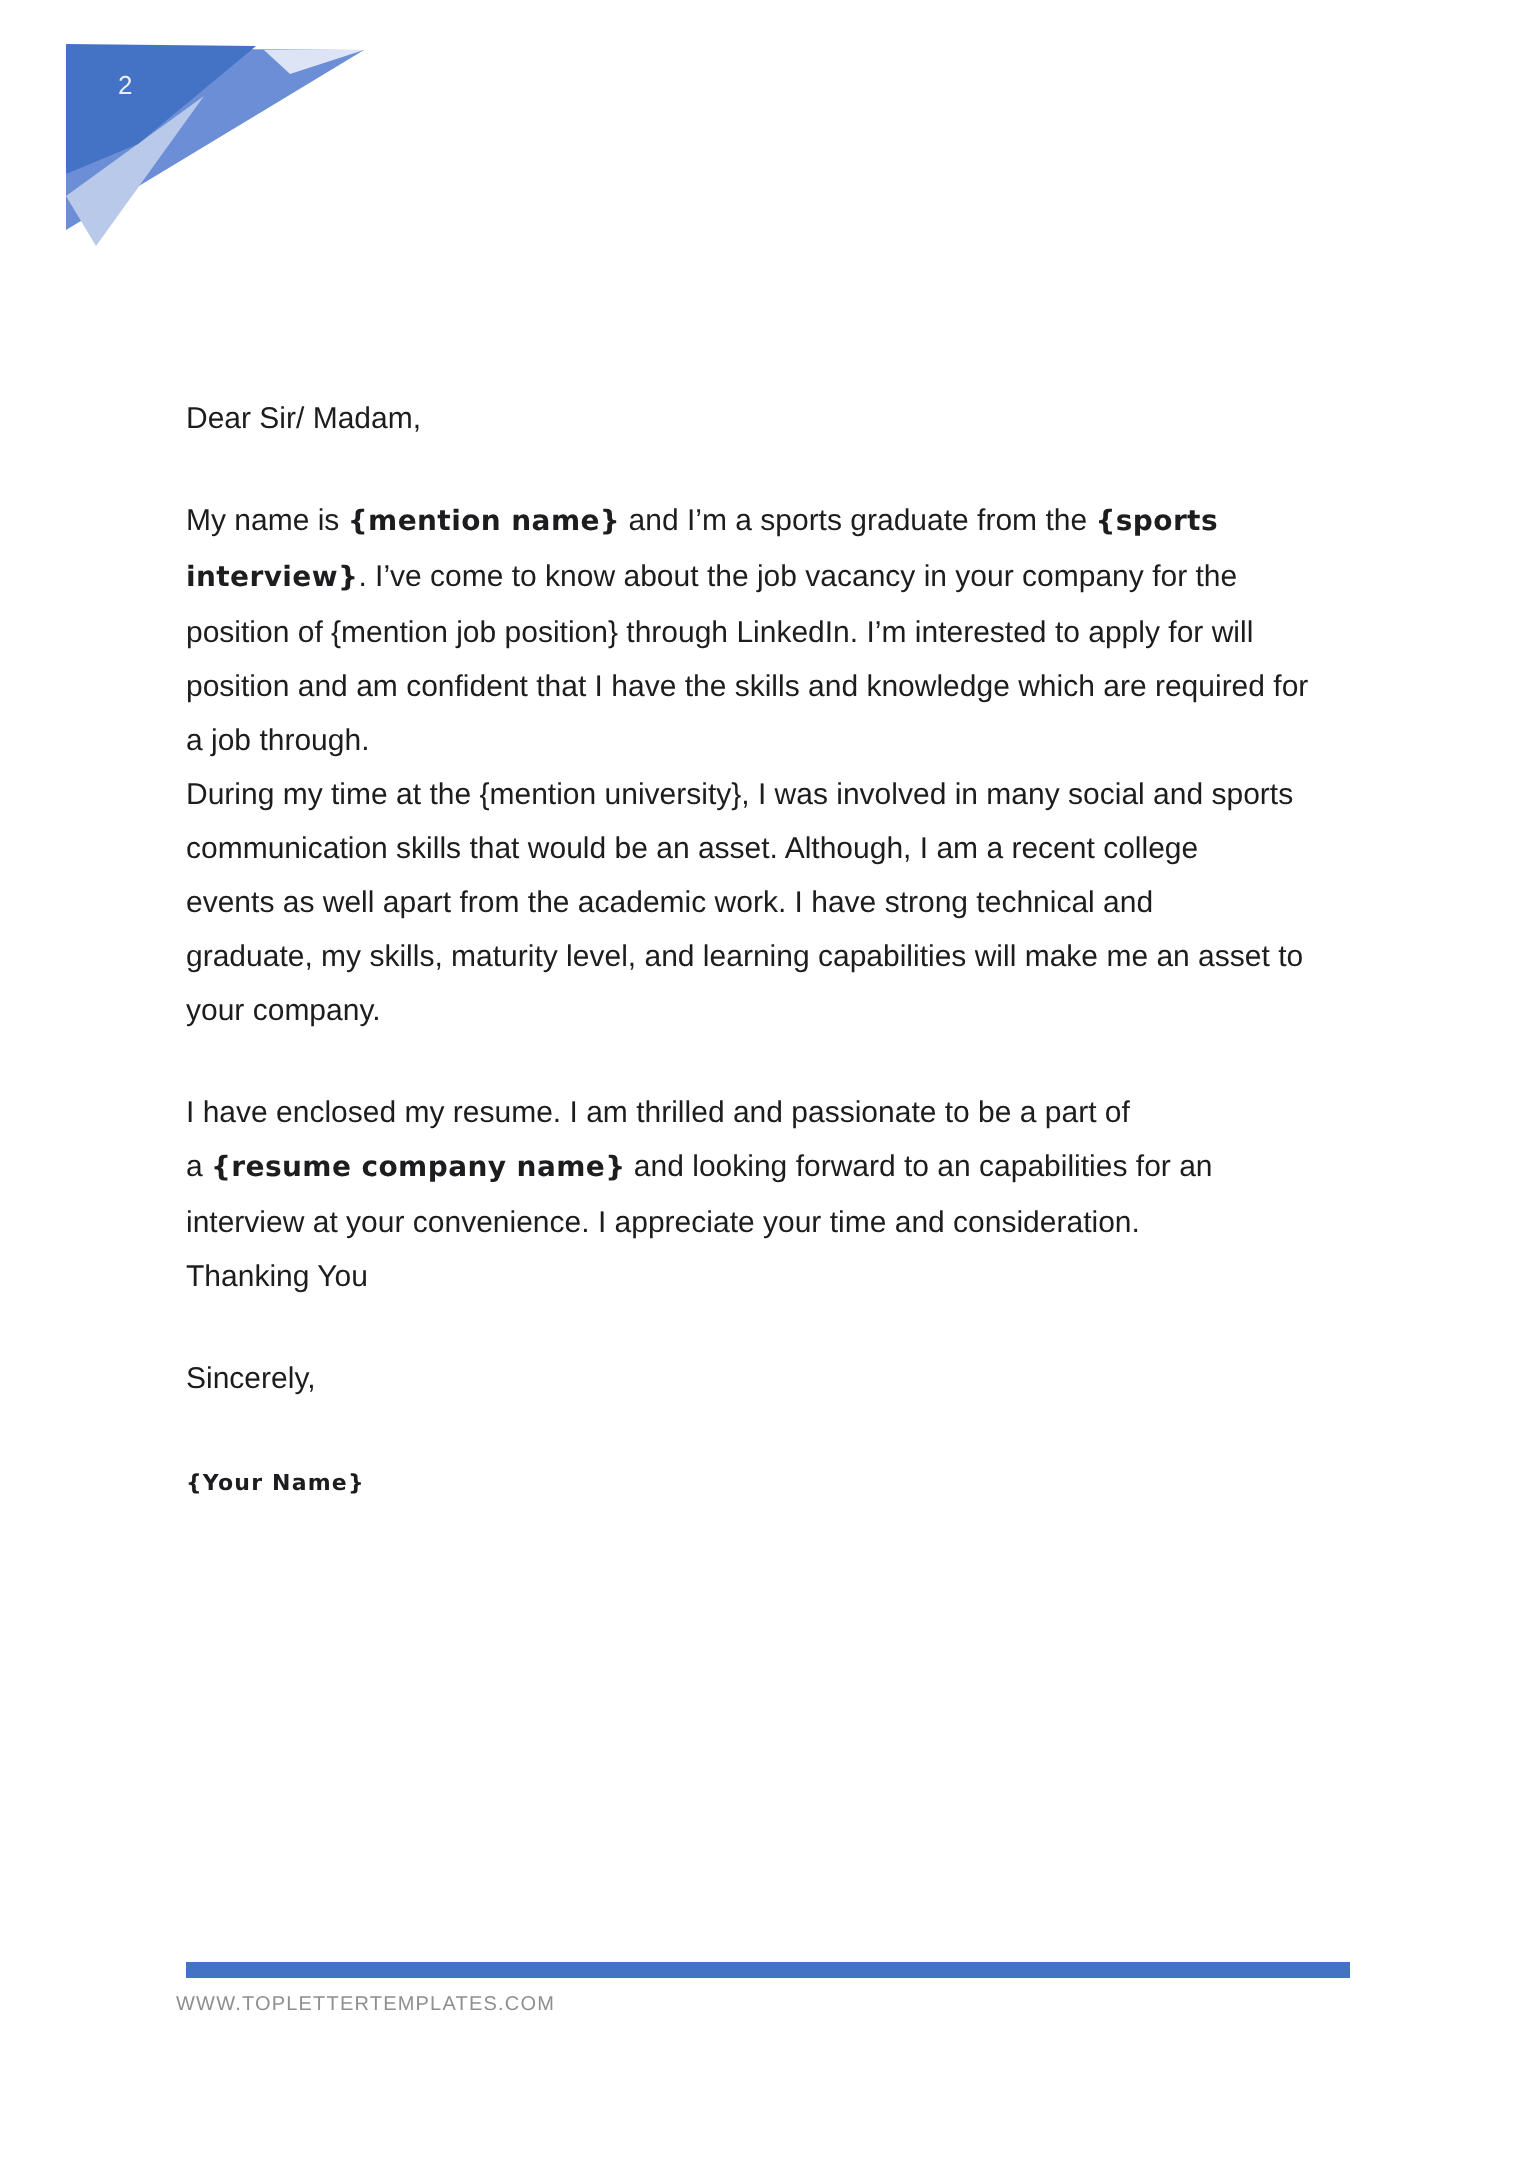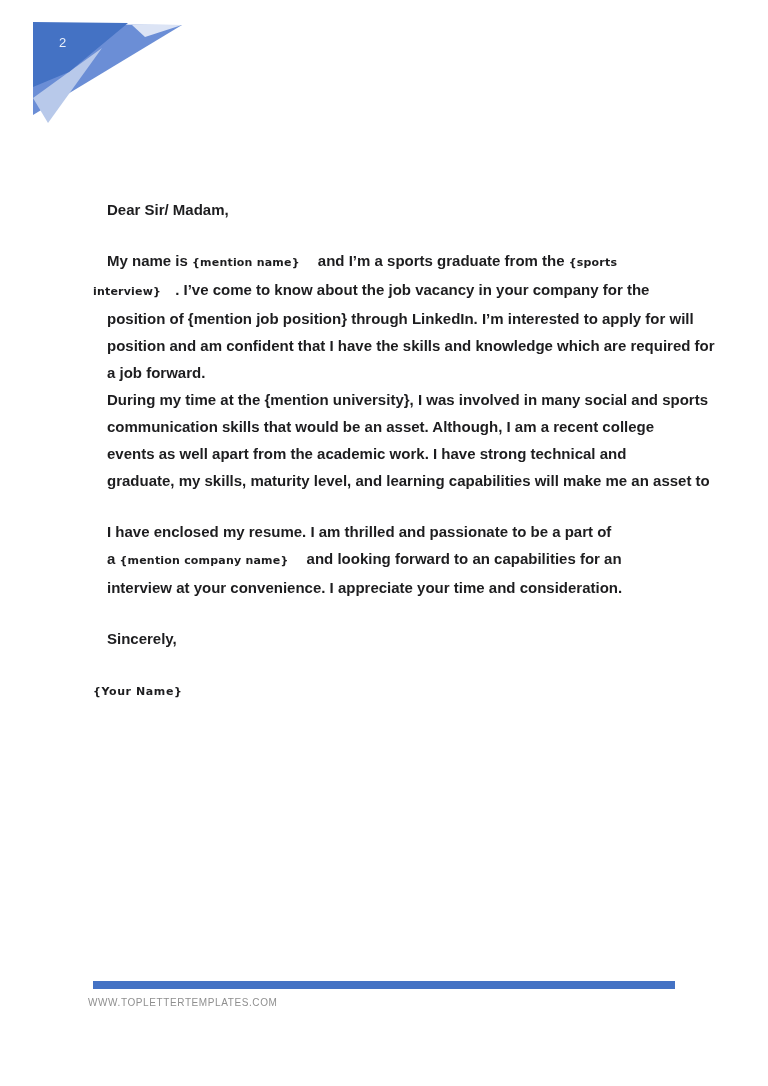--- a/index.html
+++ b/index.html
@@ -39,25 +39,25 @@
     width: 600px;
     color: #1d1d1f;
   }
   .line {
     font-size: 15px;
     line-height: 27px;
     white-space: nowrap;
     font-family: "Liberation Sans", sans-serif;
   }
   .line.gap { margin-top: 24px; }
-  .seg { font-weight: 700; margin-left: 14px; }
+  .seg { font-weight: 400; }
   .seg-bold {
     font-family: "DejaVu Sans", sans-serif;
     font-weight: 700;
-    font-size: 11px;
+    font-size: 14px;
     letter-spacing: 0.2px;
   }
   .line.signature .seg-bold {
     font-size: 11px;
     letter-spacing: 0.6px;
   }
 
   
   .footer-bar {
     position: absolute;
@@ -88,28 +88,30 @@
     <polygon points="99,3 149,3 112,15" fill="#dce4f5"></polygon>
   </svg>
   <span class="page-number">2</span>
 
   <div class="letter-body">
       <div class="line"><span class="seg">Dear Sir/ Madam,</span></div>
       <div class="line gap"><span class="seg">My name is </span><span class="seg-bold">{mention name}</span><span class="seg"> and I’m a sports graduate from the </span><span class="seg-bold">{sports</span></div>
       <div class="line"><span class="seg-bold">interview}</span><span class="seg">. I’ve come to know about the job vacancy in your company for the</span></div>
       <div class="line"><span class="seg">position of {mention job position} through LinkedIn. I’m interested to apply for will</span></div>
       <div class="line"><span class="seg">position and am confident that I have the skills and knowledge which are required for</span></div>
-      <div class="line"><span class="seg">a job forward.</span></div>
+      <div class="line"><span class="seg">a job through.</span></div>
       <div class="line"><span class="seg">During my time at the {mention university}, I was involved in many social and sports</span></div>
       <div class="line"><span class="seg">communication skills that would be an asset. Although, I am a recent college</span></div>
       <div class="line"><span class="seg">events as well apart from the academic work. I have strong technical and</span></div>
       <div class="line"><span class="seg">graduate, my skills, maturity level, and learning capabilities will make me an asset to</span></div>
+      <div class="line"><span class="seg">your company.</span></div>
       <div class="line gap"><span class="seg">I have enclosed my resume. I am thrilled and passionate to be a part of</span></div>
-      <div class="line"><span class="seg">a </span><span class="seg-bold">{mention company name}</span><span class="seg"> and looking forward to an capabilities for an</span></div>
+      <div class="line"><span class="seg">a </span><span class="seg-bold">{resume company name}</span><span class="seg"> and looking forward to an capabilities for an</span></div>
       <div class="line"><span class="seg">interview at your convenience. I appreciate your time and consideration.</span></div>
+      <div class="line"><span class="seg">Thanking You</span></div>
       <div class="line gap"><span class="seg">Sincerely,</span></div>
       <div class="line gap signature"><span class="seg-bold">{Your Name}</span></div>
     </div>
 
   <div class="footer-bar"></div>
   <div class="footer-site">WWW.TOPLETTERTEMPLATES.COM</div>
 
 </div>
 
 </body></html>

